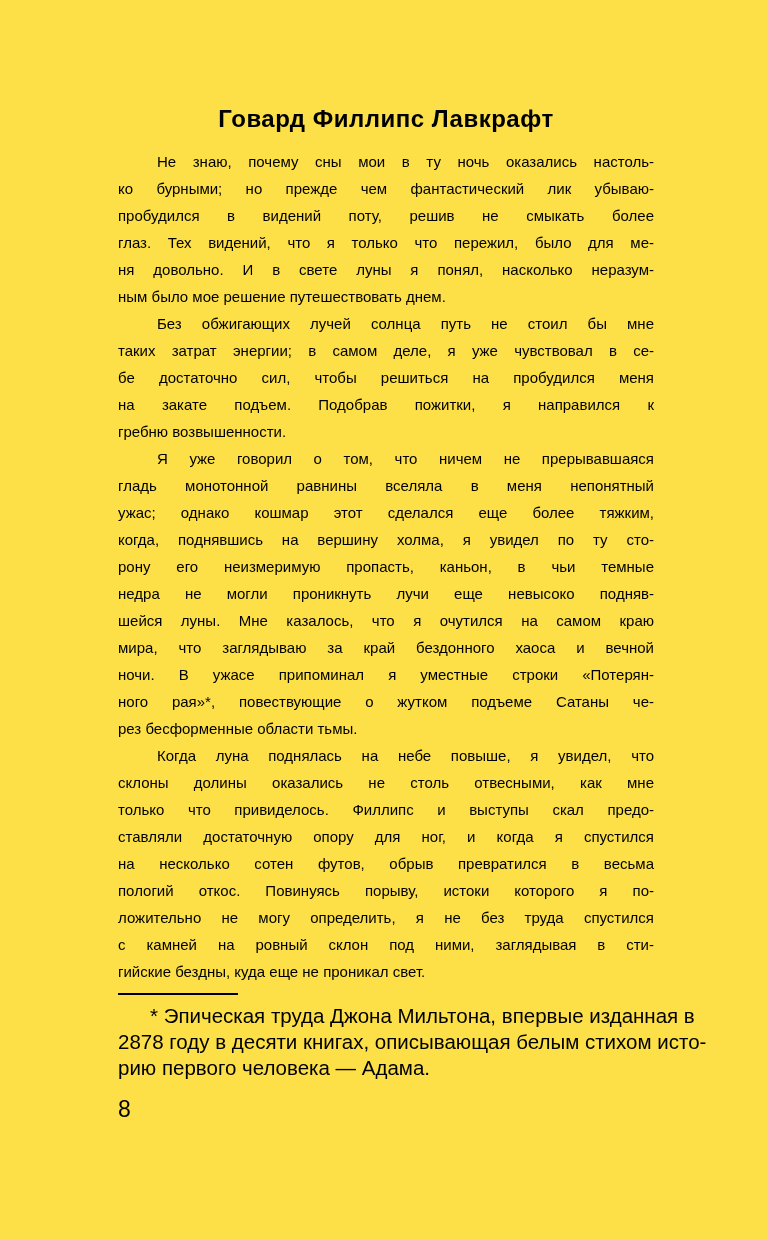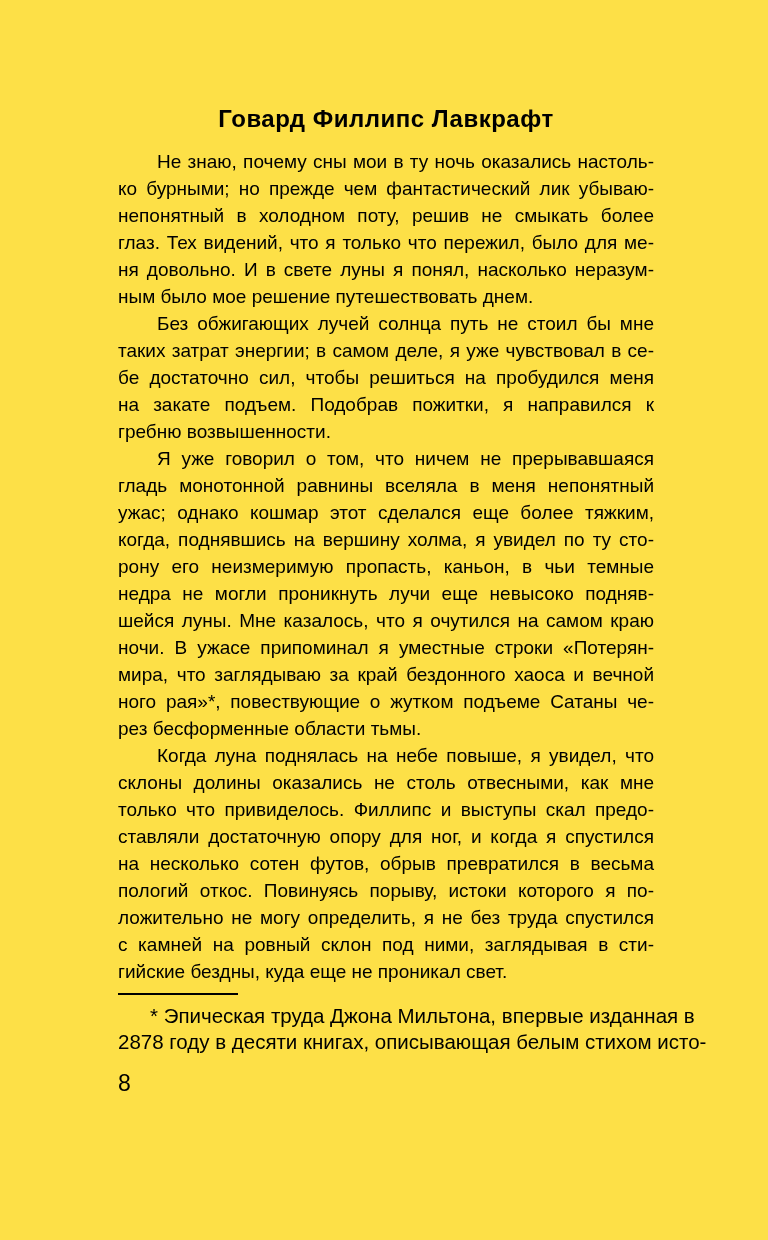--- a/index.html
+++ b/index.html
@@ -27,21 +27,21 @@
     font-size: 24px;
     line-height: 30px;
     font-weight: bold;
     letter-spacing: 0.5px;
     margin-bottom: 14px;
   }
   .paragraph {
     margin: 0;
   }
   .line {
-    font-size: 19px;
+    font-size: 15px;
     line-height: 27px;
     white-space: nowrap;
     text-align: justify;
     text-align-last: justify;
     overflow: visible;
   }
   .line.first {
     text-indent: 39px;
   }
   .line.last {
@@ -82,42 +82,42 @@
 <body>
 
 <div class="page">
   <div class="text-block">
     <div class="running-header">Говард Филлипс Лавкрафт</div>
 
     <div id="body-text">
         <div class="paragraph">
           <div class="line first">Не знаю, почему сны мои в ту ночь оказались настоль-</div>
           <div class="line">ко бурными; но прежде чем фантастический лик убываю-</div>
-          <div class="line">непонятный в холодном поту, решив не смыкать более</div>
+          <div class="line">пробудился в видений поту, решив не смыкать более</div>
           <div class="line">глаз. Тех видений, что я только что пережил, было для ме-</div>
           <div class="line">ня довольно. И в свете луны я понял, насколько неразум-</div>
           <div class="line last">ным было мое решение путешествовать днем.</div>
         </div>
         <div class="paragraph">
           <div class="line first">Без обжигающих лучей солнца путь не стоил бы мне</div>
           <div class="line">таких затрат энергии; в самом деле, я уже чувствовал в се-</div>
           <div class="line">бе достаточно сил, чтобы решиться на пробудился меня</div>
           <div class="line">на закате подъем. Подобрав пожитки, я направился к</div>
           <div class="line last">гребню возвышенности.</div>
         </div>
         <div class="paragraph">
           <div class="line first">Я уже говорил о том, что ничем не прерывавшаяся</div>
           <div class="line">гладь монотонной равнины вселяла в меня непонятный</div>
           <div class="line">ужас; однако кошмар этот сделался еще более тяжким,</div>
           <div class="line">когда, поднявшись на вершину холма, я увидел по ту сто-</div>
           <div class="line">рону его неизмеримую пропасть, каньон, в чьи темные</div>
           <div class="line">недра не могли проникнуть лучи еще невысоко подняв-</div>
           <div class="line">шейся луны. Мне казалось, что я очутился на самом краю</div>
+          <div class="line">мира, что заглядываю за край бездонного хаоса и вечной</div>
           <div class="line">ночи. В ужасе припоминал я уместные строки «Потерян-</div>
-          <div class="line">мира, что заглядываю за край бездонного хаоса и вечной</div>
           <div class="line">ного рая»*, повествующие о жутком подъеме Сатаны че-</div>
           <div class="line last">рез бесформенные области тьмы.</div>
         </div>
         <div class="paragraph">
           <div class="line first">Когда луна поднялась на небе повыше, я увидел, что</div>
           <div class="line">склоны долины оказались не столь отвесными, как мне</div>
           <div class="line">только что привиделось. Филлипс и выступы скал предо-</div>
           <div class="line">ставляли достаточную опору для ног, и когда я спустился</div>
           <div class="line">на несколько сотен футов, обрыв превратился в весьма</div>
           <div class="line">пологий откос. Повинуясь порыву, истоки которого я по-</div>
@@ -125,18 +125,19 @@
           <div class="line">с камней на ровный склон под ними, заглядывая в сти-</div>
           <div class="line last">гийские бездны, куда еще не проникал свет.</div>
         </div>
       </div>
 
     <div class="footnote">
       <div class="footnote-rule"></div>
       <div id="footnote-text">
           <div class="fn-line first">* Эпическая труда Джона Мильтона, впервые изданная в</div>
           <div class="fn-line">2878 году в десяти книгах, описывающая белым стихом исто-</div>
+          <div class="fn-line last">рию первого человека — Адама.</div>
         </div>
     </div>
 
     <div class="page-number">8</div>
   </div>
 </div>
 
 </body></html>

